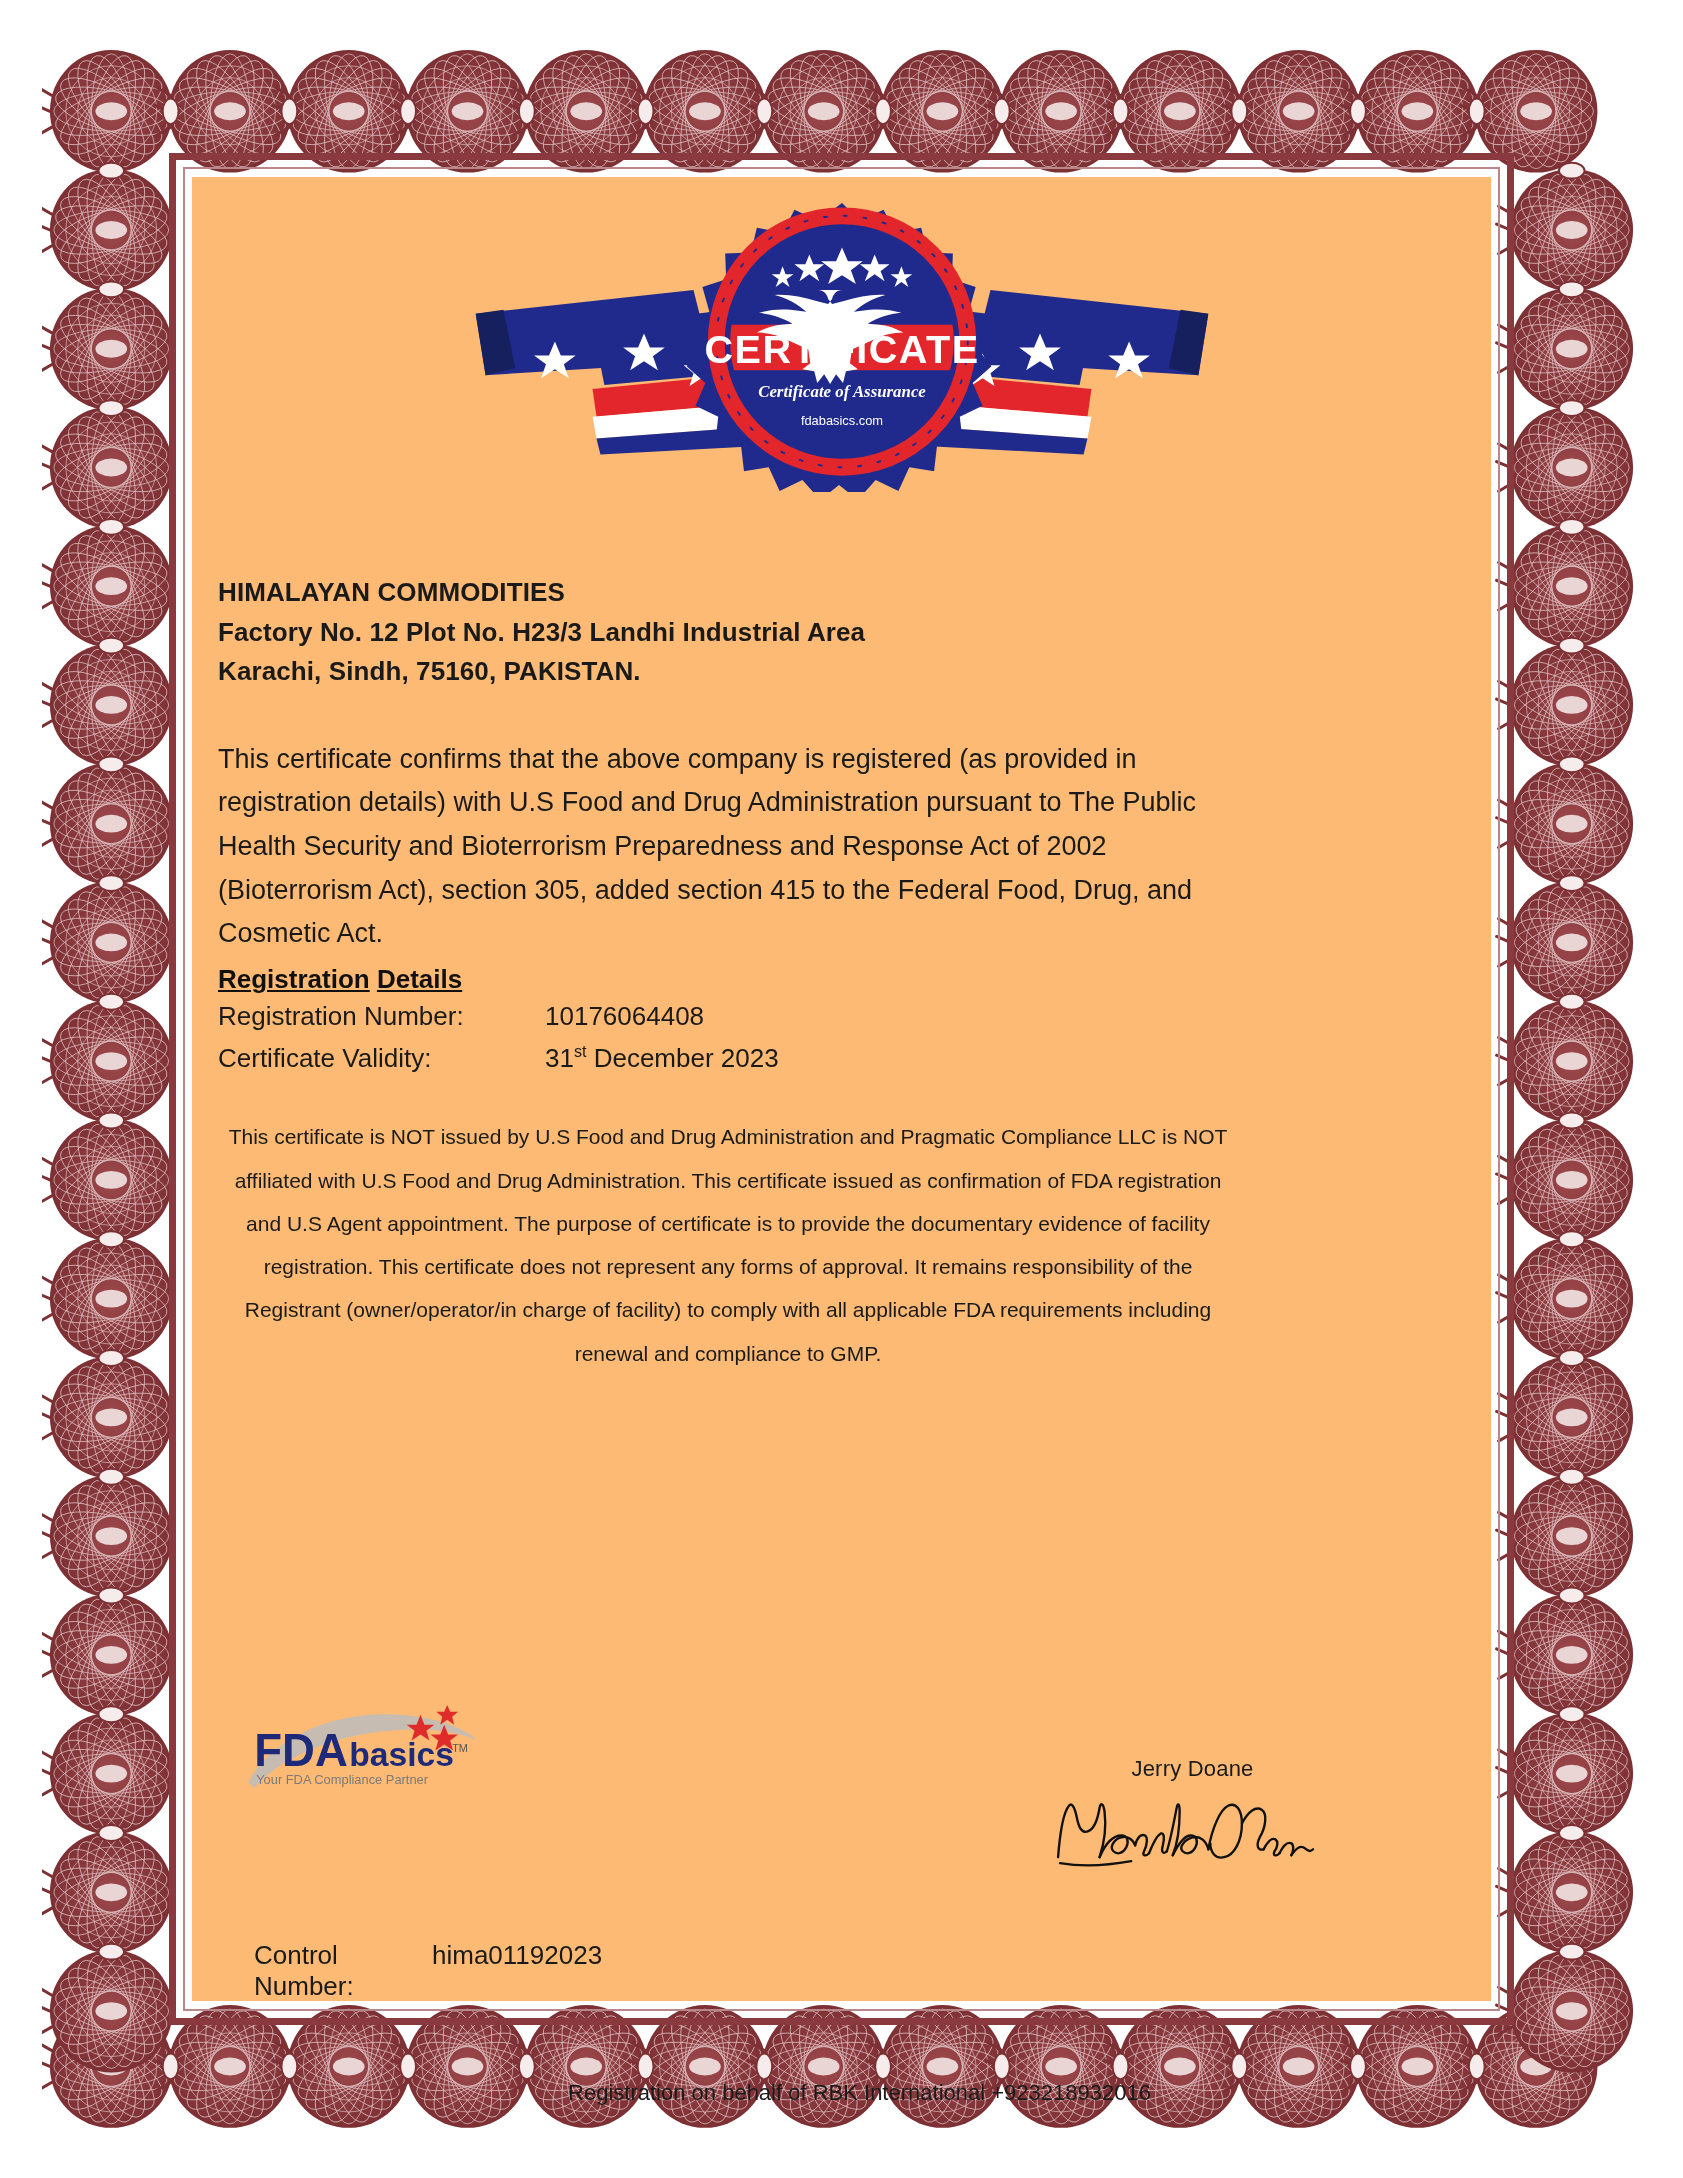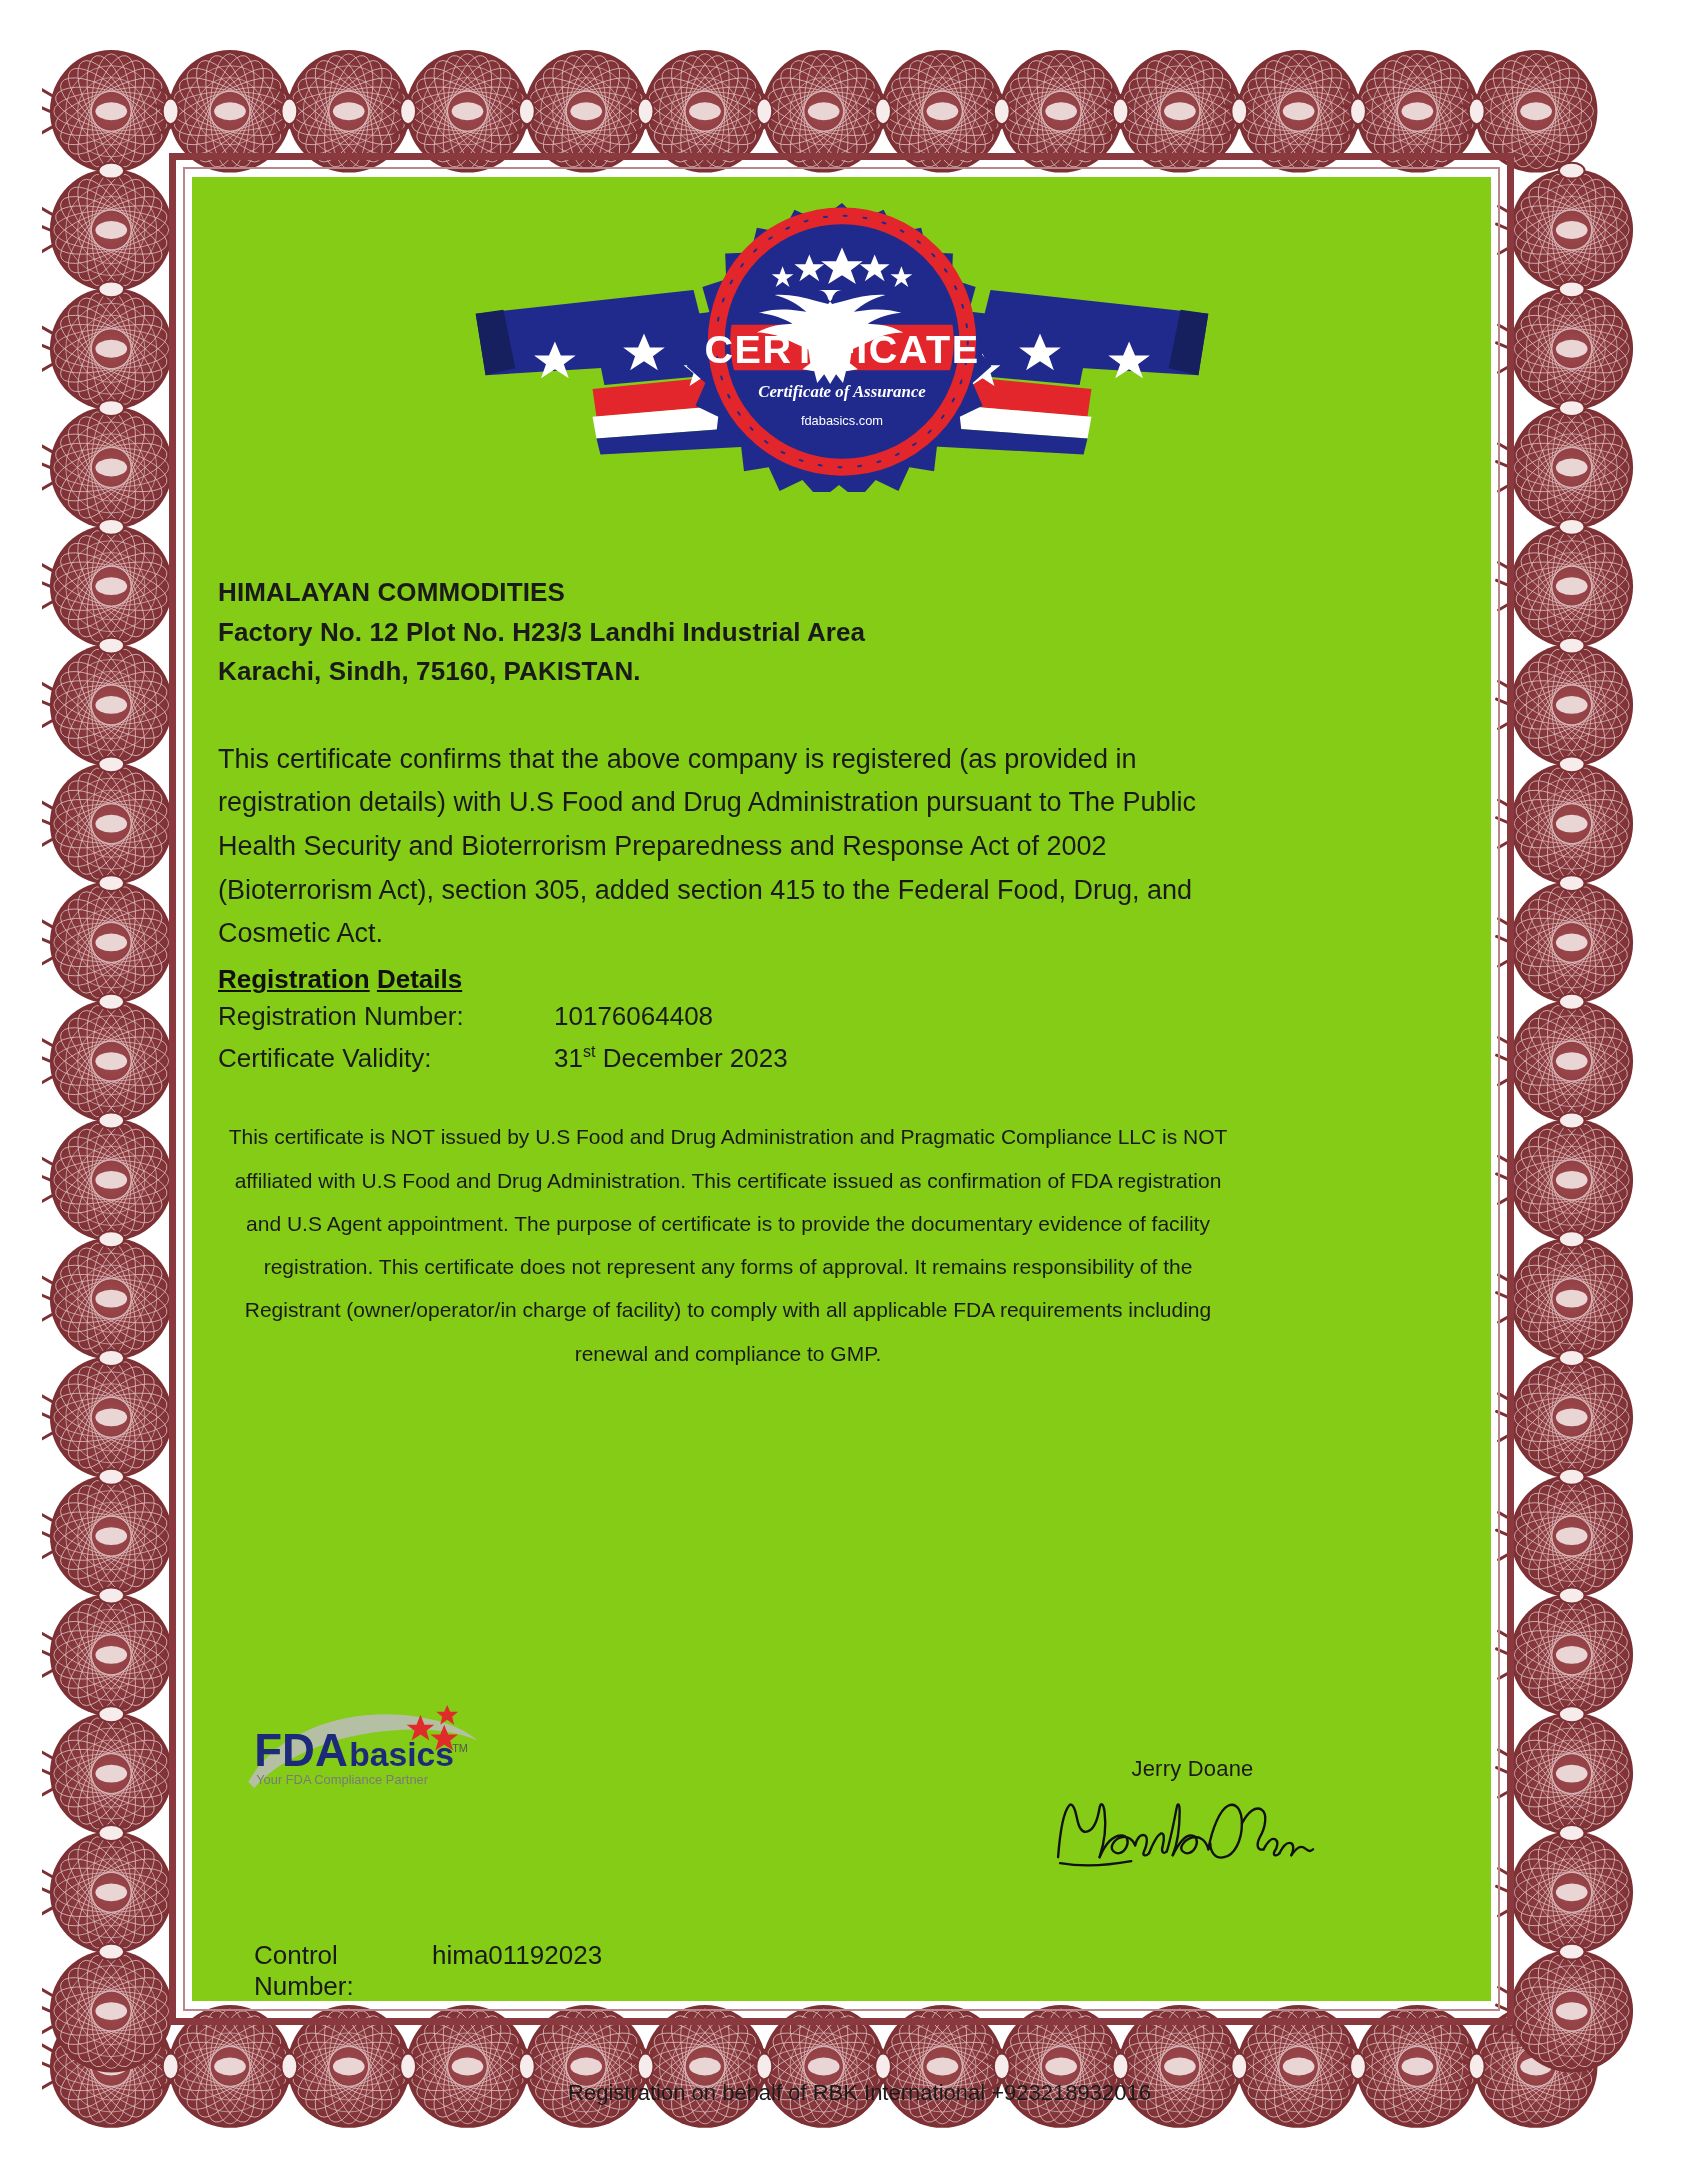--- a/index.html
+++ b/index.html
@@ -31,21 +31,21 @@
     background:transparent;
   }
   .inner-rule-b{
     position:absolute;
     left:141px; top:125px; right:141px; bottom:125px;
     border:2px solid #b9868a;
   }
   .paper{
     position:absolute;
     left:150px; top:135px; right:150px; bottom:135px;
-    background:#84cc16;
+    background:#fdba74;
   }
 
   
   .seal-wrap{
     position:absolute;
     left:0; right:0; top:18px;
     display:flex; justify-content:center;
   }
 
   
@@ -81,21 +81,20 @@
     margin-top:8px;
   }
   .section-head span{ text-decoration:underline; }
 
   .kv-row{
     display:flex;
     margin-left:8px;
     font-size:26px;
     color:#1a1a1a;
     line-height:1.62;
-    gap:9px;
   }
   .kv-key{ width:327px; }
   .kv-val sup{ font-size:0.62em; vertical-align:super; }
 
   .disclaimer{
     font-size:21px;
     color:#1a1a1a;
     line-height:2.06;
     margin-left:8px;
     margin-top:36px;

